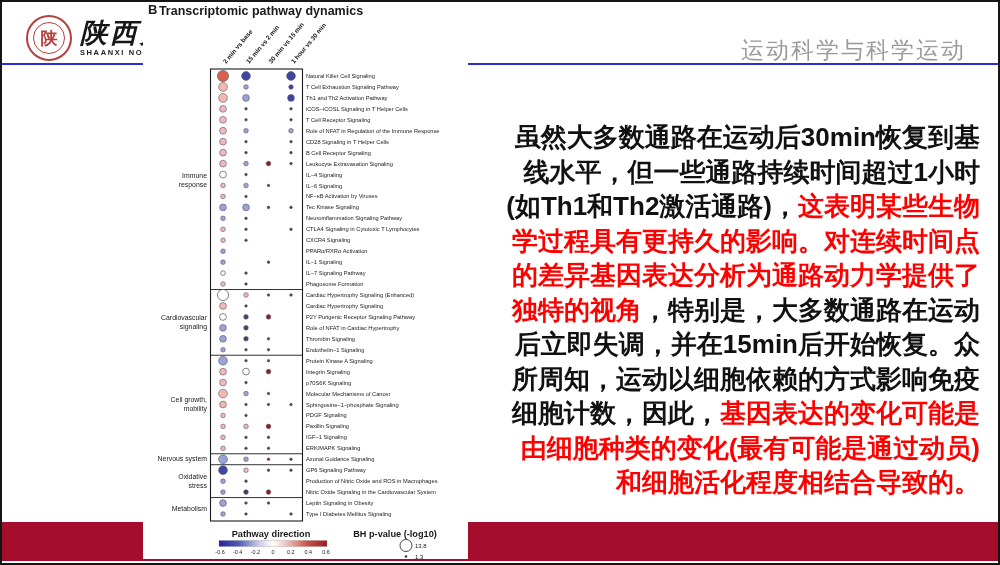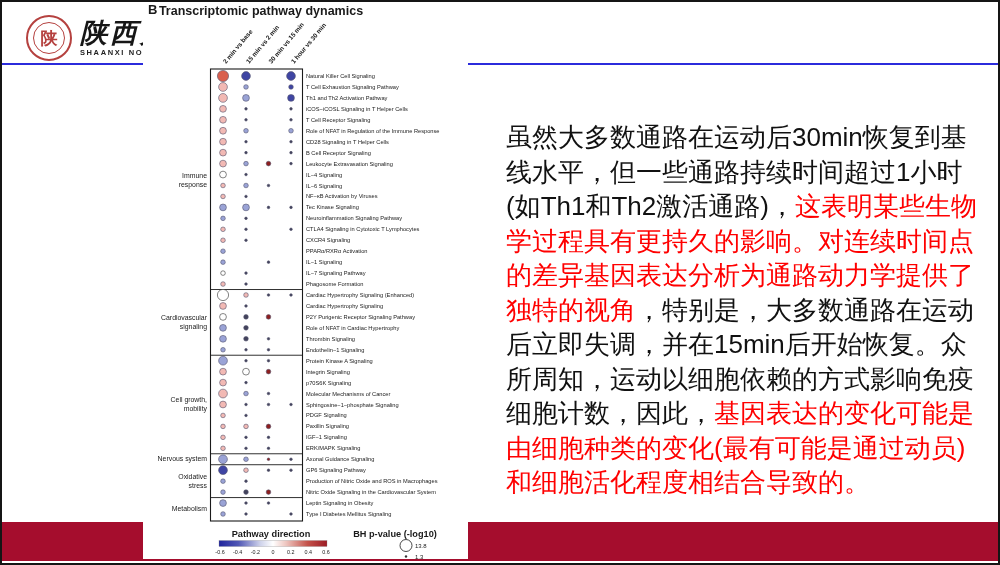--- a/index.html
+++ b/index.html
@@ -19,42 +19,43 @@
   .logo-text{display:flex;flex-direction:column;line-height:1;}
   .logo-cn{font-family:"DejaVu Serif",serif;font-size:27px;font-weight:bold;color:#161616;
            font-style:italic;letter-spacing:3px;}
   .logo-en{font-size:7.5px;font-weight:bold;color:#222;letter-spacing:1.6px;margin-top:3px;}
   .slide-title{position:absolute;right:32px;top:33px;font-size:23px;letter-spacing:2px;
            font-weight:normal;z-index:1;}
   .figure-panel{position:absolute;left:141px;top:0;width:325px;height:557px;background:#fff;z-index:2;}
   .figure-panel svg{display:block;}
   .text-block{
     position:absolute;left:504px;top:118px;width:474px;z-index:2;
-    font-size:26px;font-weight:normal;line-height:34.5px;color:#111;
-    text-align:left;word-break:break-all;
+    font-size:26px;font-weight:bold;line-height:34.5px;color:#111;
+    text-align:right;word-break:break-all;
   }
 </style>
 </head>
 <body>
 
 <div class="slide">
 
   <div class="red-band" style="background: rgb(165, 13, 45);"></div>
   <div class="blue-line" style="background: rgb(43, 43, 220);"></div>
 
   <div class="logo">
     <div class="seal">
       <div class="seal-inner">陕</div>
     </div>
     <div class="logo-text">
       <span class="logo-cn">陕西师</span>
       <span class="logo-en">SHAANXI NORMA</span>
     </div>
   </div>
 
+  <div class="slide-title" style="color: rgb(154, 154, 154);">运动科学与科学运动</div>
 
   <div class="figure-panel" id="figure-panel">
       <svg width="325" height="557" viewBox="0 0 325 557" xmlns="http://www.w3.org/2000/svg">
         <defs>
           <linearGradient id="pd" x1="0" y1="0" x2="1" y2="0">
             <stop offset="0%" stop-color="#20249c"></stop>
             <stop offset="18%" stop-color="#5158b5"></stop>
             <stop offset="38%" stop-color="#cdd1ea"></stop>
             <stop offset="50%" stop-color="#ffffff"></stop>
             <stop offset="62%" stop-color="#eec6c0"></stop>

